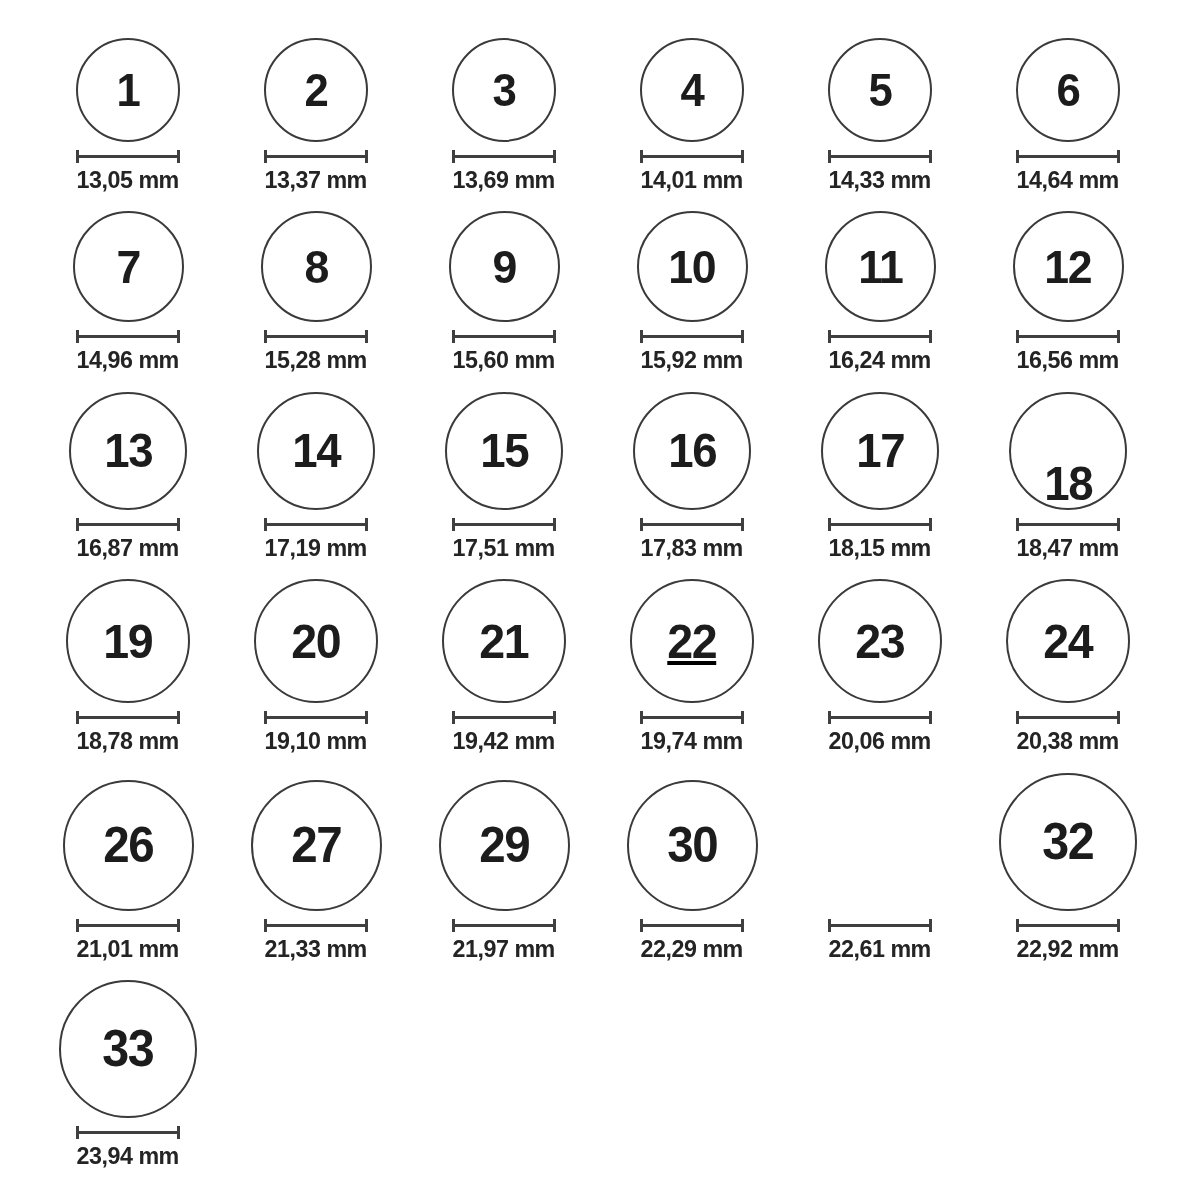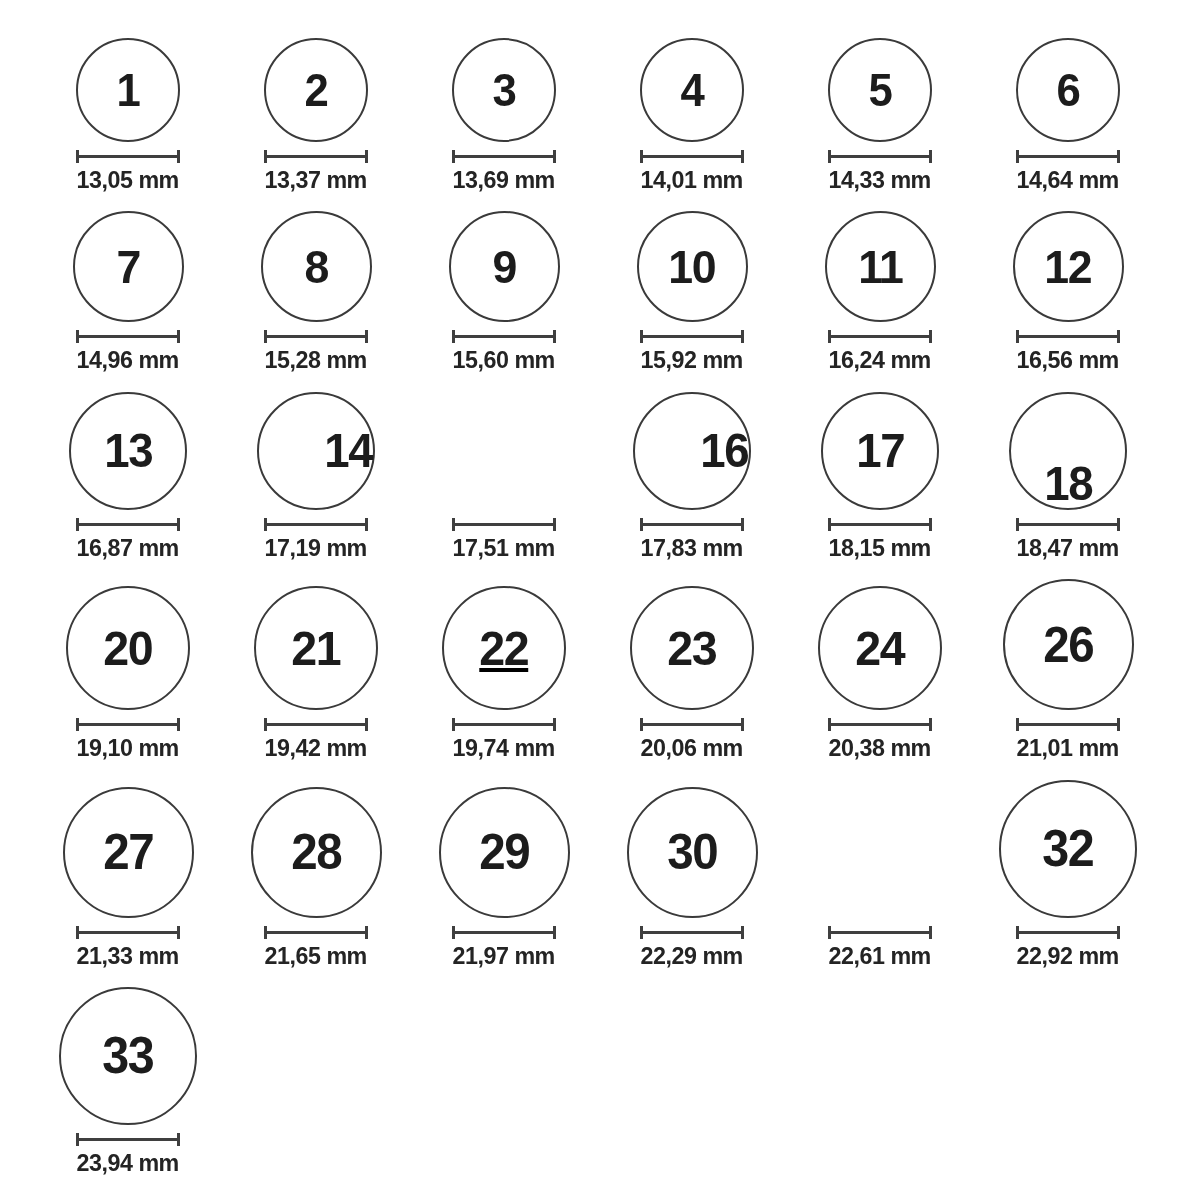--- a/index.html
+++ b/index.html
@@ -231,42 +231,45 @@
     </div>
     <div class="measure">
       <span class="tick left"></span>
       <span class="bar"></span>
       <span class="tick right"></span>
     </div>
     <div class="label">16,87 mm</div>
   </div>
 
   <div class="cell">
-    <div class="circle" style="width: 118px; height: 118px; justify-content: flex-end;">
+    <div class="circle" style="width: 118px; height: 118px;">
       <span class="num" style="font-size: 48px;">14</span>
     </div>
     <div class="measure">
       <span class="tick left"></span>
       <span class="bar"></span>
       <span class="tick right"></span>
     </div>
     <div class="label">17,19 mm</div>
   </div>
 
   <div class="cell">
+    <div class="circle" style="width: 118px; height: 118px;">
+      <span class="num" style="font-size: 48px;">15</span>
+    </div>
     <div class="measure">
       <span class="tick left"></span>
       <span class="bar"></span>
       <span class="tick right"></span>
     </div>
     <div class="label">17,51 mm</div>
   </div>
 
   <div class="cell">
-    <div class="circle" style="width: 118px; height: 118px; justify-content: flex-end;">
+    <div class="circle" style="width: 118px; height: 118px;">
       <span class="num" style="font-size: 48px;">16</span>
     </div>
     <div class="measure">
       <span class="tick left"></span>
       <span class="bar"></span>
       <span class="tick right"></span>
     </div>
     <div class="label">17,83 mm</div>
   </div>
 
@@ -287,20 +290,31 @@
       <span class="num" style="font-size: 48px;">18</span>
     </div>
     <div class="measure">
       <span class="tick left"></span>
       <span class="bar"></span>
       <span class="tick right"></span>
     </div>
     <div class="label">18,47 mm</div>
   </div>
 
+  <div class="cell">
+    <div class="circle" style="width: 124px; height: 124px;">
+      <span class="num" style="font-size: 49px;">19</span>
+    </div>
+    <div class="measure">
+      <span class="tick left"></span>
+      <span class="bar"></span>
+      <span class="tick right"></span>
+    </div>
+    <div class="label">18,78 mm</div>
+  </div>
 
   <div class="cell">
     <div class="circle" style="width: 124px; height: 124px;">
       <span class="num" style="font-size: 49px;">20</span>
     </div>
     <div class="measure">
       <span class="tick left"></span>
       <span class="bar"></span>
       <span class="tick right"></span>
     </div>
@@ -373,31 +387,20 @@
       <span class="num" style="font-size: 50px;">27</span>
     </div>
     <div class="measure">
       <span class="tick left"></span>
       <span class="bar"></span>
       <span class="tick right"></span>
     </div>
     <div class="label">21,33 mm</div>
   </div>
 
-  <div class="cell">
-    <div class="circle" style="width: 131px; height: 131px;">
-      <span class="num" style="font-size: 50px;">28</span>
-    </div>
-    <div class="measure">
-      <span class="tick left"></span>
-      <span class="bar"></span>
-      <span class="tick right"></span>
-    </div>
-    <div class="label">21,65 mm</div>
-  </div>
 
   <div class="cell">
     <div class="circle" style="width: 131px; height: 131px;">
       <span class="num" style="font-size: 50px;">29</span>
     </div>
     <div class="measure">
       <span class="tick left"></span>
       <span class="bar"></span>
       <span class="tick right"></span>
     </div>

